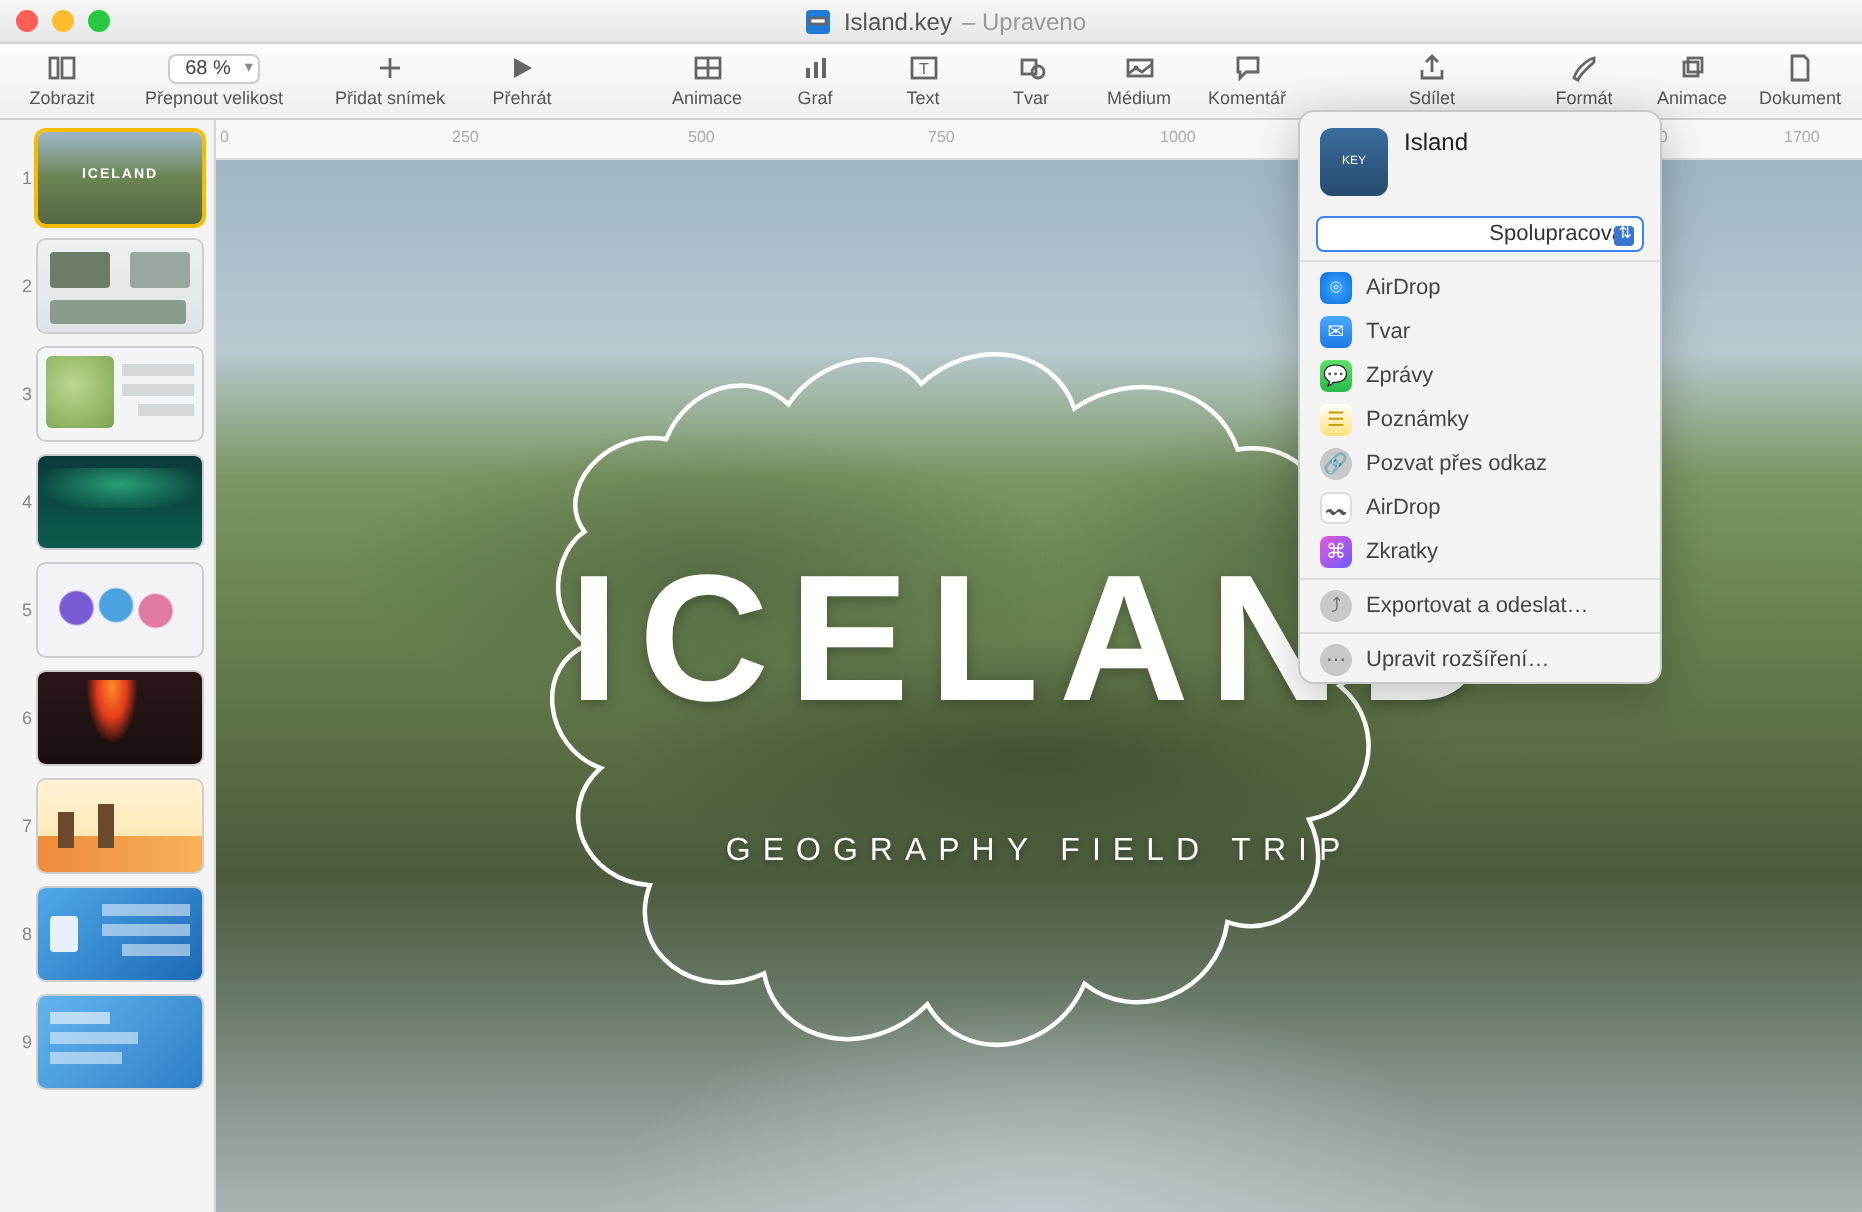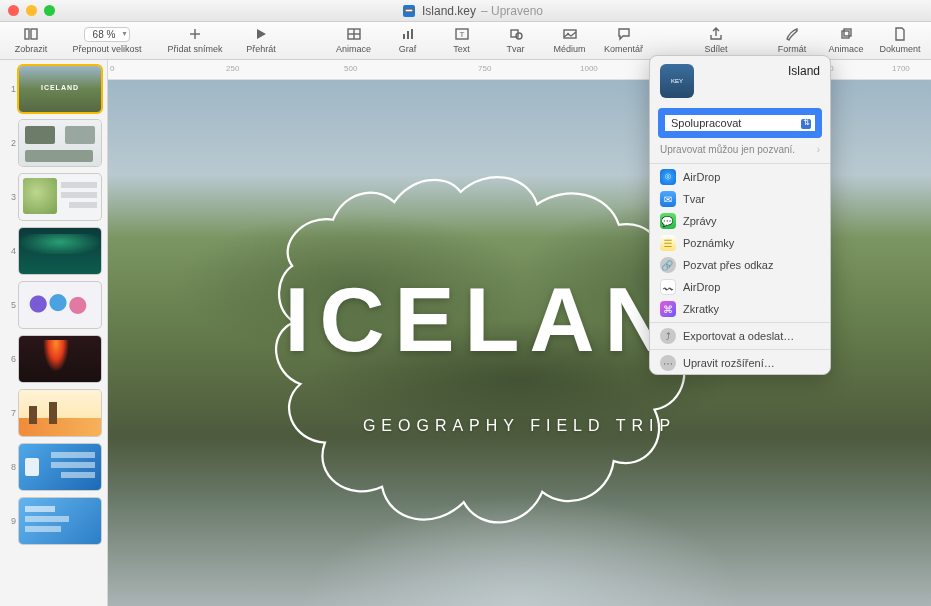--- a/index.html
+++ b/index.html
@@ -47,25 +47,25 @@
   .river { position:absolute; bottom:0; left:20%; right:10%; height:45%; background:
     radial-gradient(ellipse 400px 200px at 45% 100%, rgba(200,210,215,.7), transparent 55%);
     transform:skewX(-6deg);
   }
   .map-outline { position:absolute; left:15%; top:8%; width:62%; height:84%; }
   .big-title { position:absolute; top:36%; left:50%; transform:translateX(-50%); color:#fff; font-weight:600; letter-spacing:10px; font-size:90px; text-shadow:0 2px 6px rgba(0,0,0,.25); white-space:nowrap; }
   .subtitle { position:absolute; top:64%; left:50%; transform:translateX(-50%); color:#fff; font-size:16px; letter-spacing:6px; font-weight:500; text-shadow:0 1px 3px rgba(0,0,0,.3); white-space:nowrap; }
 
   
   .popover { position:absolute; top:55px; right:100px; width:182px; background:#f3f3f3; border:1px solid #c7c7c7; border-radius:8px; box-shadow:0 6px 24px rgba(0,0,0,.25); font-size:11px; color:#444; z-index:50; }
-  .pop-head { display:flex; gap:24px; padding:8px 10px 6px;justify-content:space-between; }
+  .pop-head { display:flex; gap:8px; padding:8px 10px 6px; }
   .pop-thumb { width:34px; height:34px; border-radius:6px; background:linear-gradient(#3a6e9e,#274a6d); display:flex; align-items:center; justify-content:center; color:#fff; font-size:6px; text-align:center; }
   .pop-head .meta .t { font-size:12px; color:#222; font-weight:500; }
   .pop-head .meta .s { font-size:10px; color:#888; }
-  .pop-sel { margin:4px 8px; background:#fff; border:7px solid #3b82f6; border-radius:4px; padding:2px 6px; font-size:11px; color:#333; position:relative; }
+  .pop-sel { margin:4px 8px; background:#fff; border:1px solid #3b82f6; border-radius:4px; padding:2px 6px; font-size:11px; color:#333; position:relative;text-align:right; }
   .pop-sel::after { content:""; position:absolute; right:4px; top:4px; width:10px; height:10px; background:#3a76d2; border-radius:2px; }
   .pop-sel::before { content:"⇅"; position:absolute; right:5px; top:3px; font-size:8px; color:#fff; z-index:2; }
   .pop-perm { margin:3px 8px 6px; font-size:10px; color:#888; display:flex; align-items:center; justify-content:space-between; padding:2px 2px; }
   .pop-perm .chev { color:#bbb; font-size:10px; }
   .pop-sep { height:1px; background:#dcdcdc; margin:2px 0; }
   .pop-item { display:flex; align-items:center; gap:7px; padding:3px 10px; cursor:default; }
   .pop-item .pi { width:16px; height:16px; border-radius:4px; display:flex; align-items:center; justify-content:center; font-size:10px; color:#fff; }
   .pop-item .pi.gray { background:#c8c8c8; color:#666; border-radius:50%; }
 
   
@@ -293,21 +293,21 @@
           <div style="position:absolute;left:6px;top:28px;width:36px;height:6px;background:rgba(255,255,255,.5)"></div>
         </div>
       </div>
   </div>
 
   <div class="canvas-wrap">
     <div class="ruler">
       <span class="tick" style="left:2px">0</span>
       <span class="tick" style="left:118px">250</span>
       <span class="tick" style="left:236px">500</span>
-      <span class="tick" style="left:370px">750</span>
+      <span class="tick" style="left:356px">750</span>
       <span class="tick" style="left:472px">1000</span>
       <span class="tick" style="left:590px">1250</span>
       <span class="tick" style="left:708px">1500</span>
       <span class="tick" style="left:784px">1700</span>
     </div>
     <div class="slide">
       <div class="mtn"></div>
       <div class="river"></div>
       <svg class="map-outline" viewBox="0 0 500 430" preserveAspectRatio="none">
         <path d="M60 140 C45 120 70 90 100 95 C110 70 140 60 160 78 C175 55 210 48 225 68 C250 45 290 50 300 80 C330 60 370 70 380 100 C410 95 430 120 420 150 C450 160 455 200 430 215 C455 235 445 275 415 280 C430 310 405 340 375 330 C370 365 330 380 305 360 C290 395 245 400 228 370 C200 398 155 390 148 355 C115 370 80 345 92 312 C60 310 45 275 68 255 C40 245 35 205 62 195 C40 180 45 150 60 140 Z" fill="none" stroke="#ffffff" stroke-width="2.2"></path>
@@ -319,24 +319,20 @@
 </div>
 
 <div class="popover">
   <div class="pop-head">
     <div class="pop-thumb">KEY</div>
     <div class="meta">
       <div class="t">Island</div>
     </div>
   </div>
   <div class="pop-sel">Spolupracovat</div>
-  <div class="pop-perm">
-    <span>Upravovat můžou jen pozvaní.</span>
-    <span class="chev">›</span>
-  </div>
   <div class="pop-sep"></div>
 
   <div class="pop-item">
     <div class="pi" style="background:radial-gradient(circle,#3ea7ff,#0d6fe0)">⌾</div>
     <span>AirDrop</span>
   </div>
   <div class="pop-item">
     <div class="pi" style="background:linear-gradient(#4aa8ff,#1e78e6)">✉</div>
     <span>Tvar</span>
   </div>

